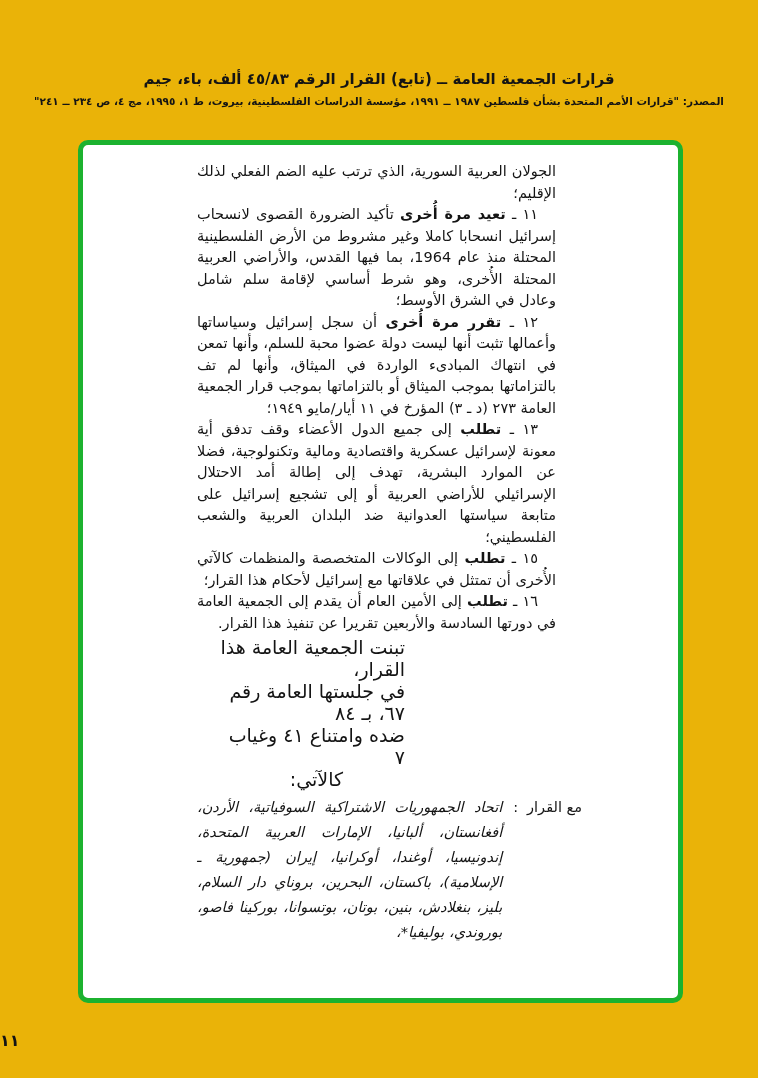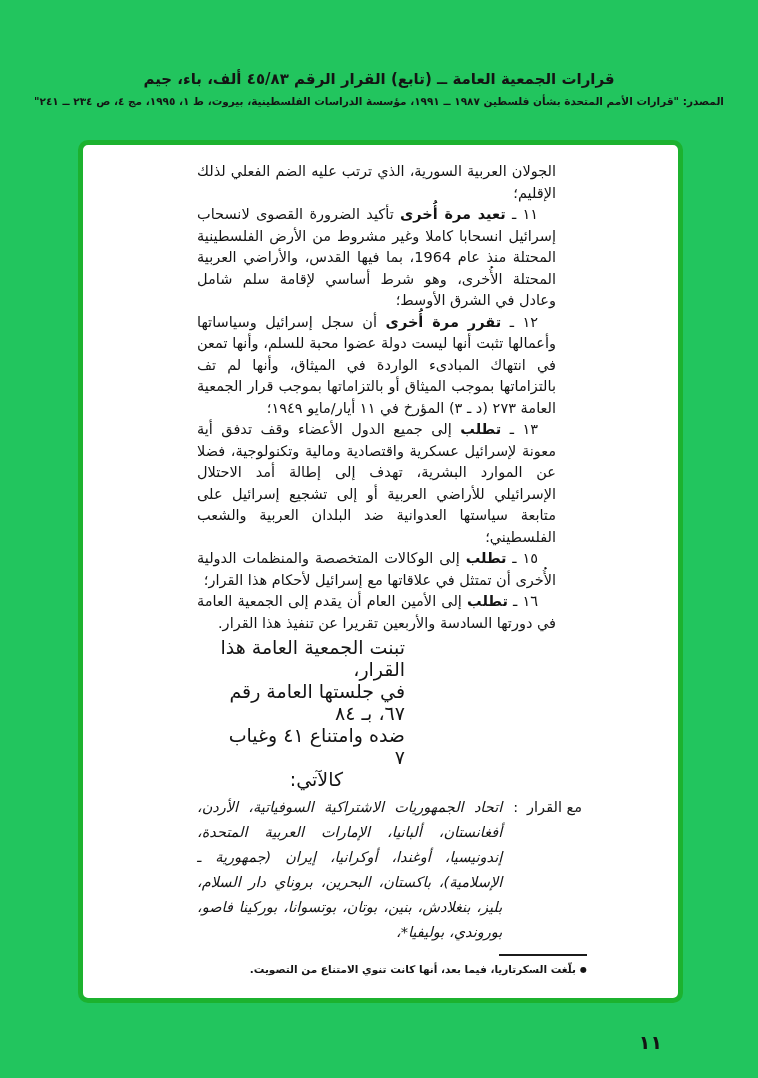--- a/index.html
+++ b/index.html
@@ -1,17 +1,17 @@
 <!DOCTYPE html>
 <html lang="ar"><head>
 <meta charset="utf-8">
 <style>
   html,body{margin:0;padding:0;background:#f6f6f4;}
   .page{
-    position:relative;width:758px;height:1078px;background:#22c55e;
+    position:relative;width:758px;height:1078px;background:#eab308;
     font-family:"DejaVu Sans",sans-serif;color:#141414;overflow:hidden;
   }
   
   .header{position:absolute;top:70px;left:0;width:758px;text-align:center;direction:rtl;}
   .doc-title{font-size:15px;font-weight:bold;letter-spacing:0;}
   .doc-source{font-size:10.5px;font-weight:bold;margin-top:7px;}
   
   .frame{
     position:absolute;left:78px;top:140px;width:605px;height:863px;
     box-sizing:border-box;border:5px solid #1cb22f;border-radius:10px;
@@ -28,22 +28,22 @@
   .vote-for{display:flex;align-items:flex-start;margin:5px -26px 0 0;font-size:14.5px;line-height:25px;}
   .vf-label{white-space:nowrap;}
   .vf-colon{padding:0 9px 0 11px;}
   .vf-countries{flex:1;text-align:justify;font-style:italic;}
   
   .footnote{margin:9px -31px 0 0;width:386px;}
   .fn-rule{width:88px;height:0;border-top:2px solid #1b1b1b;margin-bottom:6px;}
   .fn-text{font-size:10.5px;font-weight:600;line-height:14px;text-align:right;}
   .fn-bullet{font-size:8px;vertical-align:1px;padding-left:4px;}
   
-  .page-number{position:absolute;top:1031px;left:0;width:662px;text-align:right;
-    font-size:19px;font-weight:bold;}
+  .page-number{position:absolute;top:1031px;left:0;width:662px;text-align:left;
+    font-size:16px;font-weight:bold;}
 </style>
 </head>
 <body>
 
 <div class="page">
 
   <div class="header">
     <div class="doc-title">قرارات الجمعية العامة ــ (تابع) القرار الرقم ٤٥/٨٣ ألف، باء، جيم</div>
     <div class="doc-source">المصدر: "قرارات الأمم المتحدة بشأن فلسطين ١٩٨٧ ــ ١٩٩١، مؤسسة الدراسات الفلسطينية، بيروت، ط ١، ١٩٩٥، مج ٤، ص ٢٣٤ ــ ٢٤١"</div>
   </div>
@@ -61,42 +61,38 @@
         <span class="lead">تقرر مرة أُخرى</span>
         <span>أن سجل إسرائيل وسياساتها وأعمالها تثبت أنها ليست دولة عضوا محبة للسلم، وأنها تمعن في انتهاك المبادىء الواردة في الميثاق، وأنها لم تف بالتزاماتها بموجب الميثاق أو بالتزاماتها بموجب قرار الجمعية العامة ٢٧٣ (د ـ ٣) المؤرخ في ١١ أيار/مايو ١٩٤٩؛</span></p>
 
       <p class="item"><span>١٣ ـ</span>
         <span class="lead">تطلب</span>
         <span>إلى جميع الدول الأعضاء وقف تدفق أية معونة لإسرائيل عسكرية واقتصادية ومالية وتكنولوجية، فضلا عن الموارد البشرية، تهدف إلى إطالة أمد الاحتلال الإسرائيلي للأراضي العربية أو إلى تشجيع إسرائيل على متابعة سياستها العدوانية ضد البلدان العربية والشعب الفلسطيني؛</span></p>
 
 
       <p class="item"><span>١٥ ـ</span>
         <span class="lead">تطلب</span>
-        <span>إلى الوكالات المتخصصة والمنظمات الدولية الأُخرى أن تمتثل في علاقاتها مع إسرائيل لأحكام هذا القرار؛</span></p>
+        <span>إلى الوكالات المتخصصة والمنظمات كالآتي الأُخرى أن تمتثل في علاقاتها مع إسرائيل لأحكام هذا القرار؛</span></p>
 
       <p class="item"><span>١٦ ـ</span>
         <span class="lead">تطلب</span>
         <span>إلى الأمين العام أن يقدم إلى الجمعية العامة في دورتها السادسة والأربعين تقريرا عن تنفيذ هذا القرار.</span></p>
     </div>
 
     <div class="vote-summary">
       <div class="vs-line">تبنت الجمعية العامة هذا القرار،</div>
       <div class="vs-line">في جلستها العامة رقم ٦٧، بـ ٨٤</div>
       <div class="vs-line">ضده وامتناع ٤١ وغياب ٧</div>
       <div class="vs-line last">كالآتي:</div>
     </div>
 
     <div class="vote-for">
       <span class="vf-label">مع القرار</span>
       <span class="vf-colon">:</span>
       <div class="vf-countries">اتحاد الجمهوريات الاشتراكية السوفياتية، الأردن، أفغانستان، ألبانيا، الإمارات العربية المتحدة، إندونيسيا، أوغندا، أوكرانيا، إيران (جمهورية ـ الإسلامية)، باكستان، البحرين، بروناي دار السلام، بليز، بنغلادش، بنين، بوتان، بوتسوانا، بوركينا فاصو، بوروندي، بوليفيا*،</div>
     </div>
 
-    <div class="footnote">
-      <div class="fn-rule"></div>
-      <div class="fn-text"><span class="fn-bullet">●</span><span>بلّغت السكرتاريا، فيما بعد، أنها كانت تنوي الامتناع من التصويت.</span></div>
-    </div>
 
   </div>
 
   <div class="page-number">١١</div>
 
 </div>
 
 </body></html>

